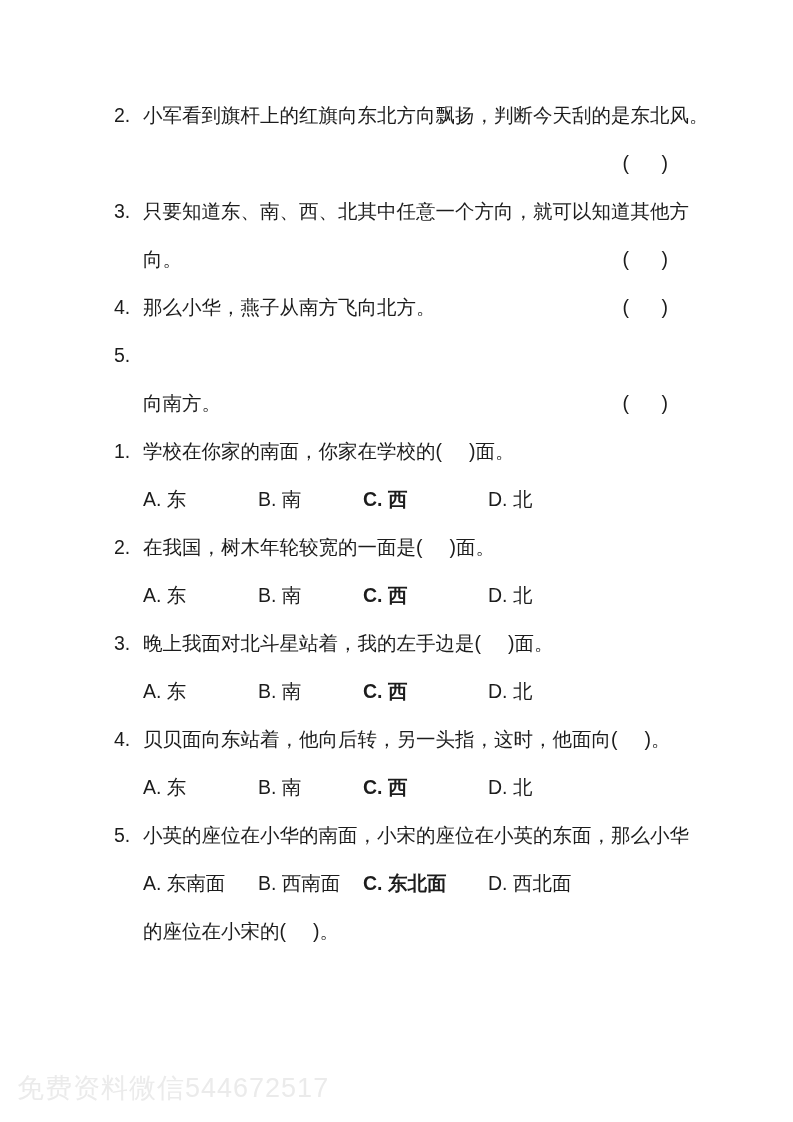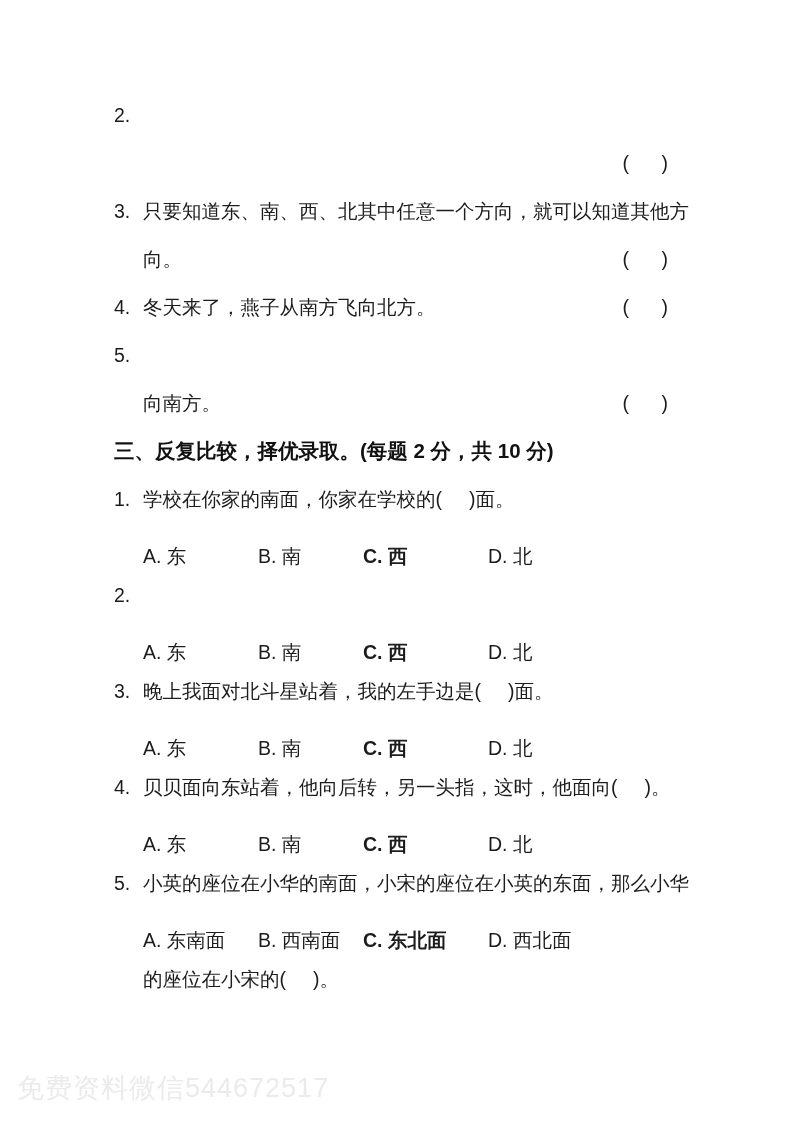--- a/index.html
+++ b/index.html
@@ -49,21 +49,20 @@
     white-space: pre;
   }
   .options {
     position: relative;
   }
   .options .opt {
     position: absolute;
     top: 50%;
     transform: translateY(-50%);
     white-space: pre;
-    margin-top: 9px;
   }
   .o1 { left: 29px; }
   .o2 { left: 144px; }
   .o3 { left: 249px; font-weight: bold; }
   .o4 { left: 374px; }
   .watermark {
     position: absolute;
     left: 17px;
     top: 1070px;
     font-size: 27px;
@@ -73,65 +72,64 @@
   }
 </style>
 </head>
 <body>
 
 <div class="page">
   <div class="content">
 
     <div class="row">
       <span class="qnum">2.</span>
+      <span class="qtext">小军看到旗杆上的红旗向东北方向飘扬，判断今天刮的是东北风。</span>
     </div>
     <div class="row">
       <span class="bracket">(      )</span>
     </div>
 
     <div class="row">
       <span class="qnum">3.</span>
       <span class="qtext">只要知道东、南、西、北其中任意一个方向，就可以知道其他方</span>
     </div>
     <div class="row indent">
       <span class="qtext">向。</span>
       <span class="bracket">(      )</span>
     </div>
 
     <div class="row">
       <span class="qnum">4.</span>
-      <span class="qtext">冬天来了，燕子从南方飞向北方。</span>
+      <span class="qtext">那么小华，燕子从南方飞向北方。</span>
       <span class="bracket">(      )</span>
     </div>
 
     <div class="row">
       <span class="qnum">5.</span>
     </div>
     <div class="row indent">
       <span class="qtext">向南方。</span>
       <span class="bracket">(      )</span>
     </div>
 
-    <div class="row">
-      <span class="heading">三、反复比较，择优录取。(每题 2 分，共 10 分)</span>
-    </div>
 
     <div class="row">
       <span class="qnum">1.</span>
       <span class="qtext">学校在你家的南面，你家在学校的(     )面。</span>
     </div>
     <div class="row options">
       <span class="opt o1">A. 东</span>
       <span class="opt o2">B. 南</span>
       <span class="opt o3">C. 西</span>
       <span class="opt o4">D. 北</span>
     </div>
 
     <div class="row">
       <span class="qnum">2.</span>
+      <span class="qtext">在我国，树木年轮较宽的一面是(     )面。</span>
     </div>
     <div class="row options">
       <span class="opt o1">A. 东</span>
       <span class="opt o2">B. 南</span>
       <span class="opt o3">C. 西</span>
       <span class="opt o4">D. 北</span>
     </div>
 
     <div class="row">
       <span class="qnum">3.</span>

